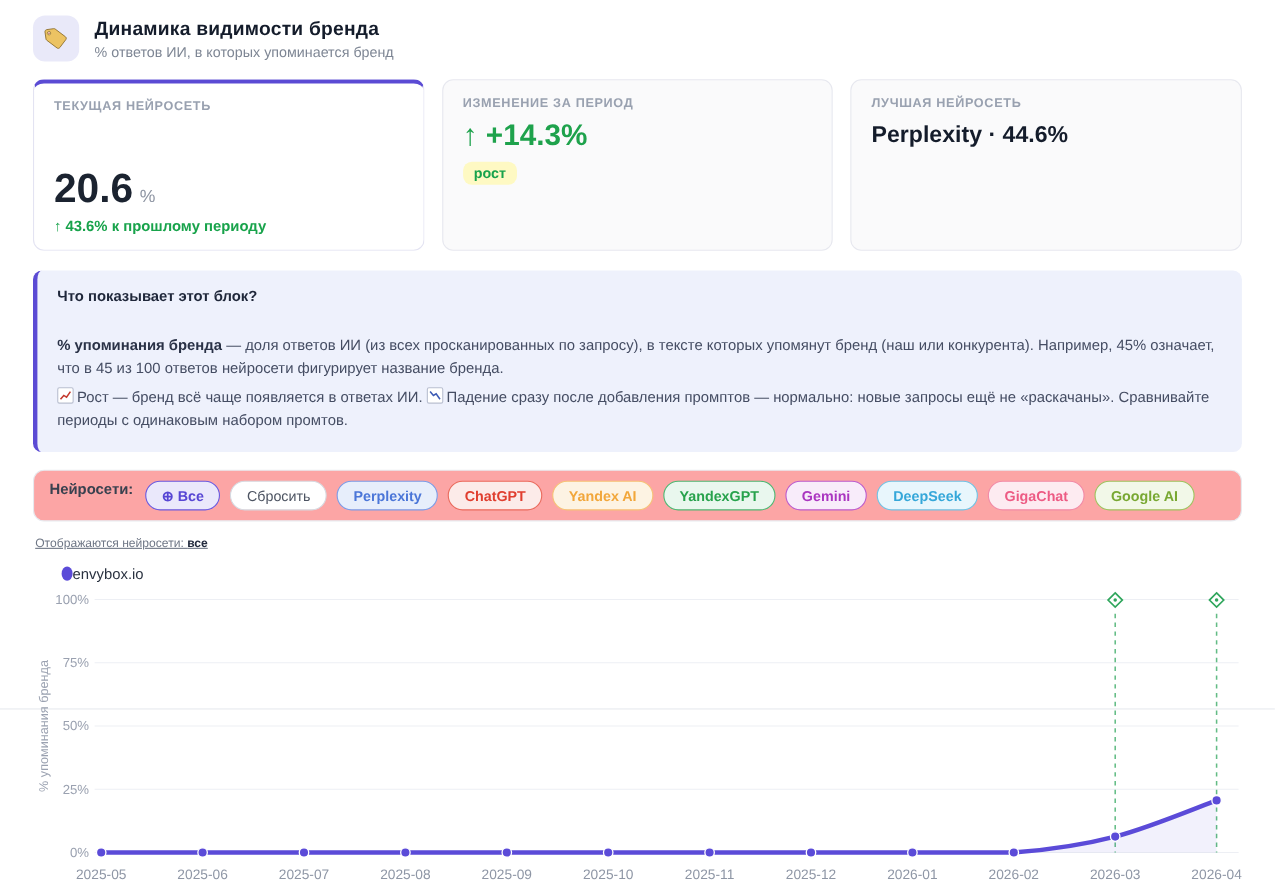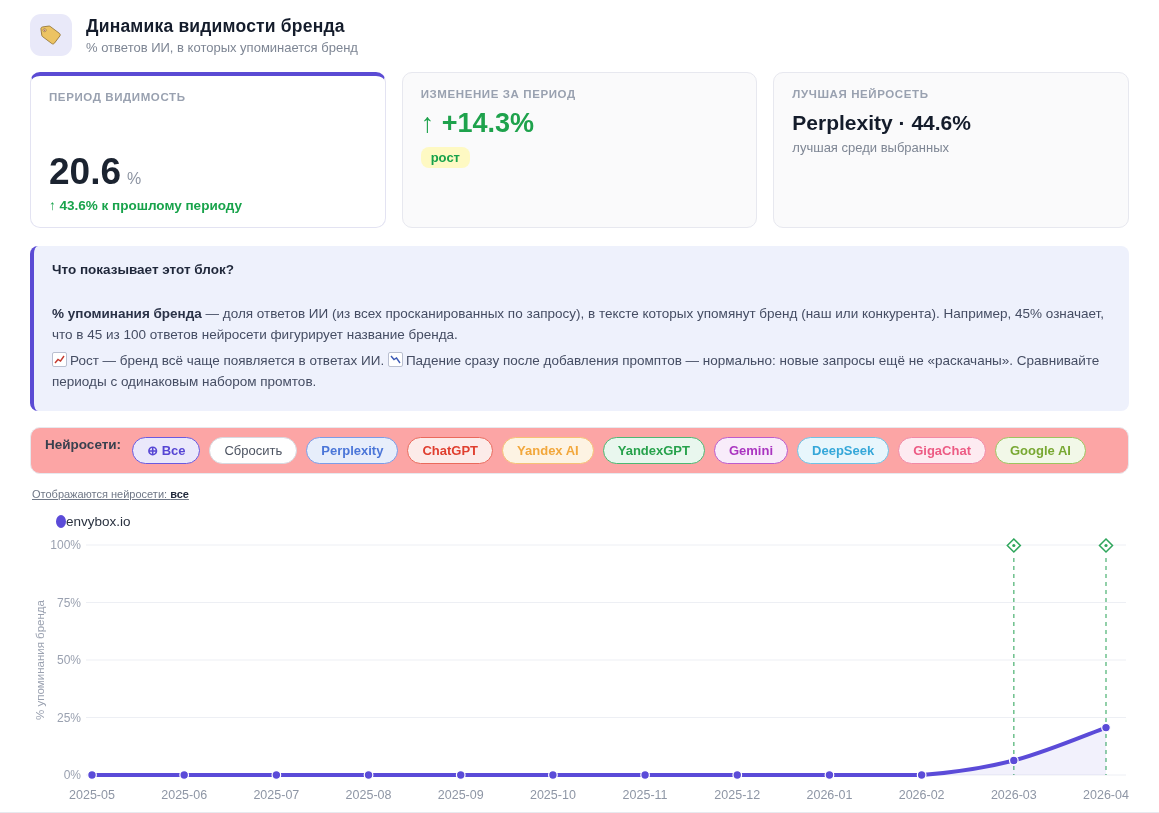--- a/index.html
+++ b/index.html
@@ -2,21 +2,21 @@
 <html lang="ru"><head>
 <meta charset="utf-8">
 <style>
   * { box-sizing: border-box; margin: 0; padding: 0; }
   html,body { width:1159px; height:813px; overflow:hidden; }
   body {
     font-family: "Liberation Sans", sans-serif;
     background: #ffffff;
     color: #1c2431;
   }
-  .page { padding: 14px 30px 0; height: 813px; border-bottom: 1px solid #e7e9ee; }
+  .page { padding: 14px 30px 0; height: 645px; border-bottom: 1px solid #e7e9ee; }
 
   
   .header { display:flex; align-items:center; gap:14px; margin-bottom:16px; }
   .header-icon { width:42px; height:42px; border-radius:11px; background:#e9e9f9;
                  display:flex; align-items:center; justify-content:center; flex:0 0 auto; }
   .header-title { font-size:17.5px; font-weight:700; color:#141c2b; letter-spacing:.2px; }
   .header-sub { font-size:13px; color:#7e8694; margin-top:3px; }
 
   
   .cards { display:flex; gap:16px; margin-bottom:18px; }
@@ -85,37 +85,36 @@
     </div>
     <div>
       <div class="header-title">Динамика видимости бренда</div>
       <div class="header-sub">% ответов ИИ, в которых упоминается бренд</div>
     </div>
   </div>
 
   
   <div class="cards">
     <div class="card card--accent">
-      <div class="card-label">ПЕРИОД ВИДИМОСТЬ</div>
+      <div class="card-label">ТЕКУЩАЯ НЕЙРОСЕТЬ</div>
       <div>
         <span class="big-value">20.6</span><span class="big-unit">%</span>
       </div>
       <div class="delta">↑ 43.6% к прошлому периоду</div>
     </div>
 
     <div class="card">
       <div class="card-label">ИЗМЕНЕНИЕ ЗА ПЕРИОД</div>
       <div class="change-value">↑ +14.3%</div>
       <span class="badge">рост</span>
     </div>
 
     <div class="card">
       <div class="card-label">ЛУЧШАЯ НЕЙРОСЕТЬ</div>
       <div class="best-value">Perplexity · 44.6%</div>
-      <div class="best-note">лучшая среди выбранных</div>
     </div>
   </div>
 
   
   <div class="info">
     <div class="info-title">Что показывает этот блок?</div>
     <div class="info-p"><span class="info-bold">% упоминания бренда</span><span> — доля ответов ИИ (из всех просканированных по запросу), в тексте которых упомянут бренд (наш или конкурента). Например, 45% означает, что в 45 из 100 ответов нейросети фигурирует название бренда.</span></div>
     <div class="info-p">
       <span class="mini-icon"><svg width="13" height="13" viewBox="0 0 13 13">
             <polyline points="2,10 5,6.5 7.5,8 11,3" fill="none" stroke="#c4392e" stroke-width="1.4"></polyline>

